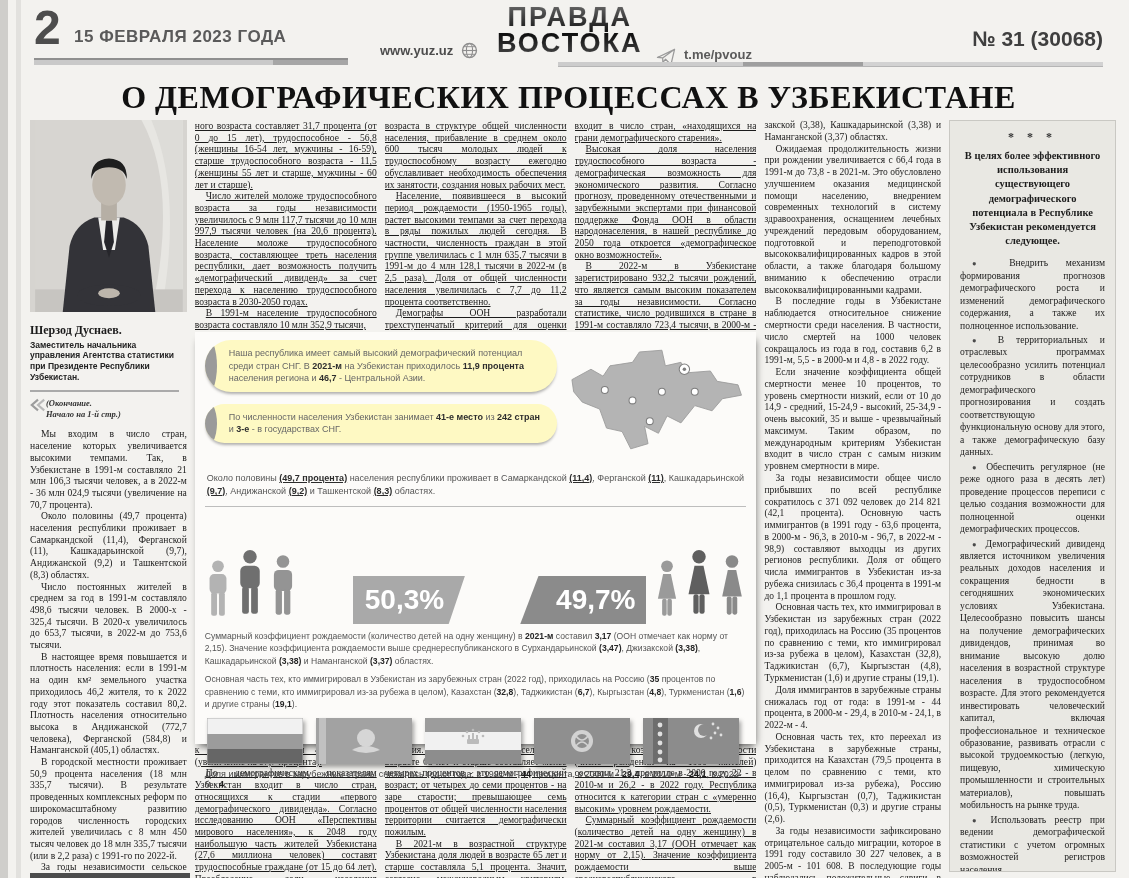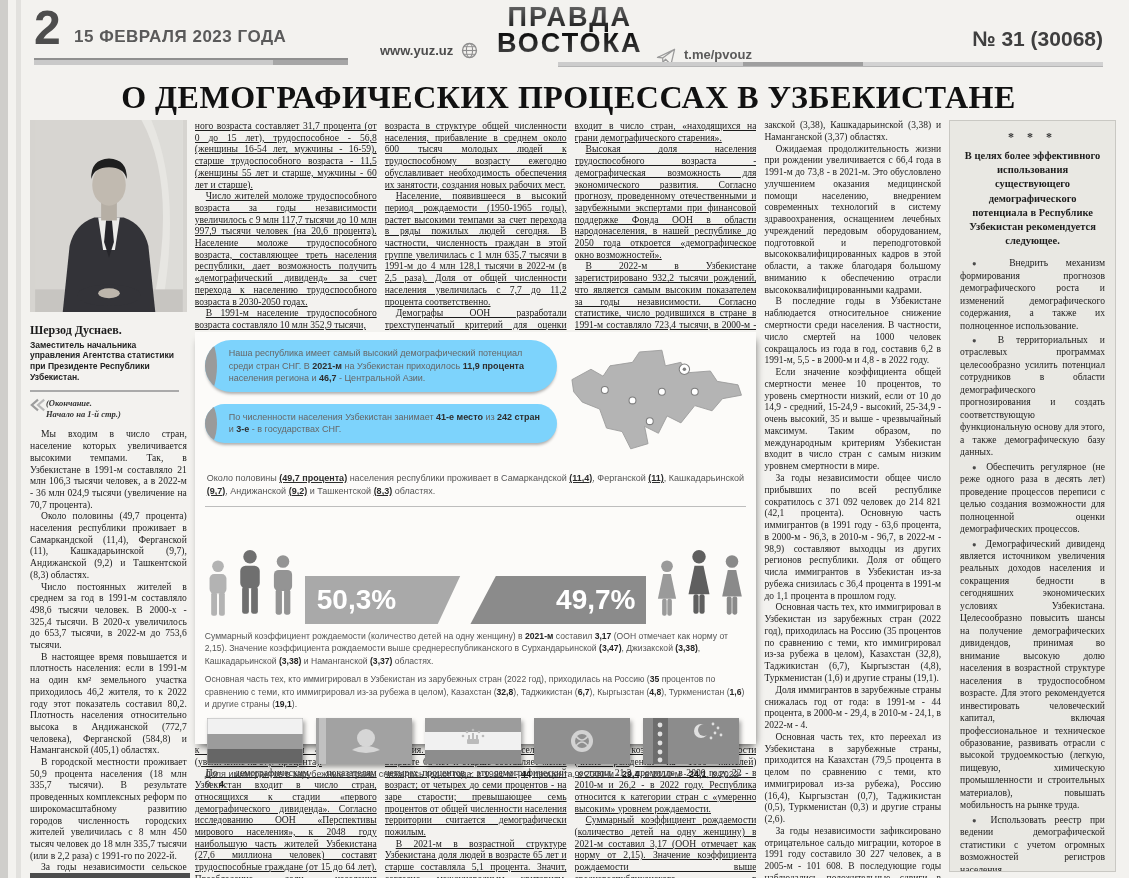--- a/index.html
+++ b/index.html
@@ -46,37 +46,37 @@
   .caption-title { font:700 8.5px/1.25 "Liberation Sans", sans-serif; color:#222; margin-top:2px; }
   .cap-rule { height:2px; background:#aaa; margin:8px 8px 6px 0; }
   .cont-note { display:flex; align-items:flex-start; margin:2px 0 8px; }
   .cont-note .txt { font:700 italic 8.5px/1.3 "Liberation Serif", serif; color:#333; }
 
   
   .ig { height:412px; background:#fcfbf9; padding:8px 10px 6px; font-family:"Liberation Sans", sans-serif;
     box-shadow:0 6px 7px -3px rgba(0,0,0,.45), 5px 4px 7px -4px rgba(0,0,0,.3); position:relative; }
   .ig-rowA { display:flex; gap:8px; height:128px; }
   .bubbles { width:352px; }
-  .bubble { position:relative; background:#7dd3fc; border-radius:26px; padding:7px 12px 7px 24px;
+  .bubble { position:relative; background:#fef9c3; border-radius:26px; padding:7px 12px 7px 24px;
     font-size:9px; line-height:1.4; color:#666; box-shadow:0 3px 3px -1px rgba(0,0,0,.3); overflow:hidden; }
   .bubble b { color:#2e2e2e; }
   .bubble::before { content:""; position:absolute; left:-14px; top:-6px; bottom:-6px; width:26px; border-radius:50%;
     background:#9a9a9a; }
   .bubble + .bubble { margin-top:12px; }
   .map-wrap { flex:1; position:relative; }
   .ig-regions { font-size:9px; line-height:1.45; color:#555; margin:4px 2px 0; height:30px; }
   .ig-regions b { color:#2c2c2c;text-decoration:underline; }
   .ig-div { border-top:1px solid #bdbdbd; margin:4px 0 5px; }
   .gender-row { display:flex; align-items:flex-end; gap:8px; height:112px; }
   .g-icons { display:flex; align-items:flex-end; gap:4px; padding-bottom:4px; }
   .gender-mid { flex:1; }
   .gender-text { font-size:9.5px; line-height:1.35; color:#555; }
   .gender-text b { color:#222; font-size:10px; }
   .bars { display:flex; height:48px; margin-top:7px; }
-  .bar { display:flex; align-items:center; color:#fff; font:700 28px/1 "Liberation Sans", sans-serif; }
+  .bar { display:flex; align-items:center; color:#fff; font:700 28px/1 "Liberation Sans", sans-serif;margin-left:48px; }
   .bar-m { flex:1; background:#a9a9a9; clip-path:polygon(0 0,97% 0,83% 100%,0 100%); padding-left:12px; }
   .bar-f { flex:1.15; background:#8b8b8b; clip-path:polygon(17% 0,100% 0,100% 100%,3% 100%); justify-content:flex-end; padding-right:11px; }
   .ig-small { font-size:8.6px; line-height:1.45; color:#555; margin-top:6px; }
   .ig-small b { color:#262626; }
   .flags { display:flex; gap:13px; margin:7px 2px 5px; }
   .flags svg { filter:drop-shadow(2px 3px 2px rgba(0,0,0,.35)); }
   .ig-caption { font-size:9px; color:#444; margin-top:3px; }
   .ig-caption b { color:#1d1d1d; }
 
   

